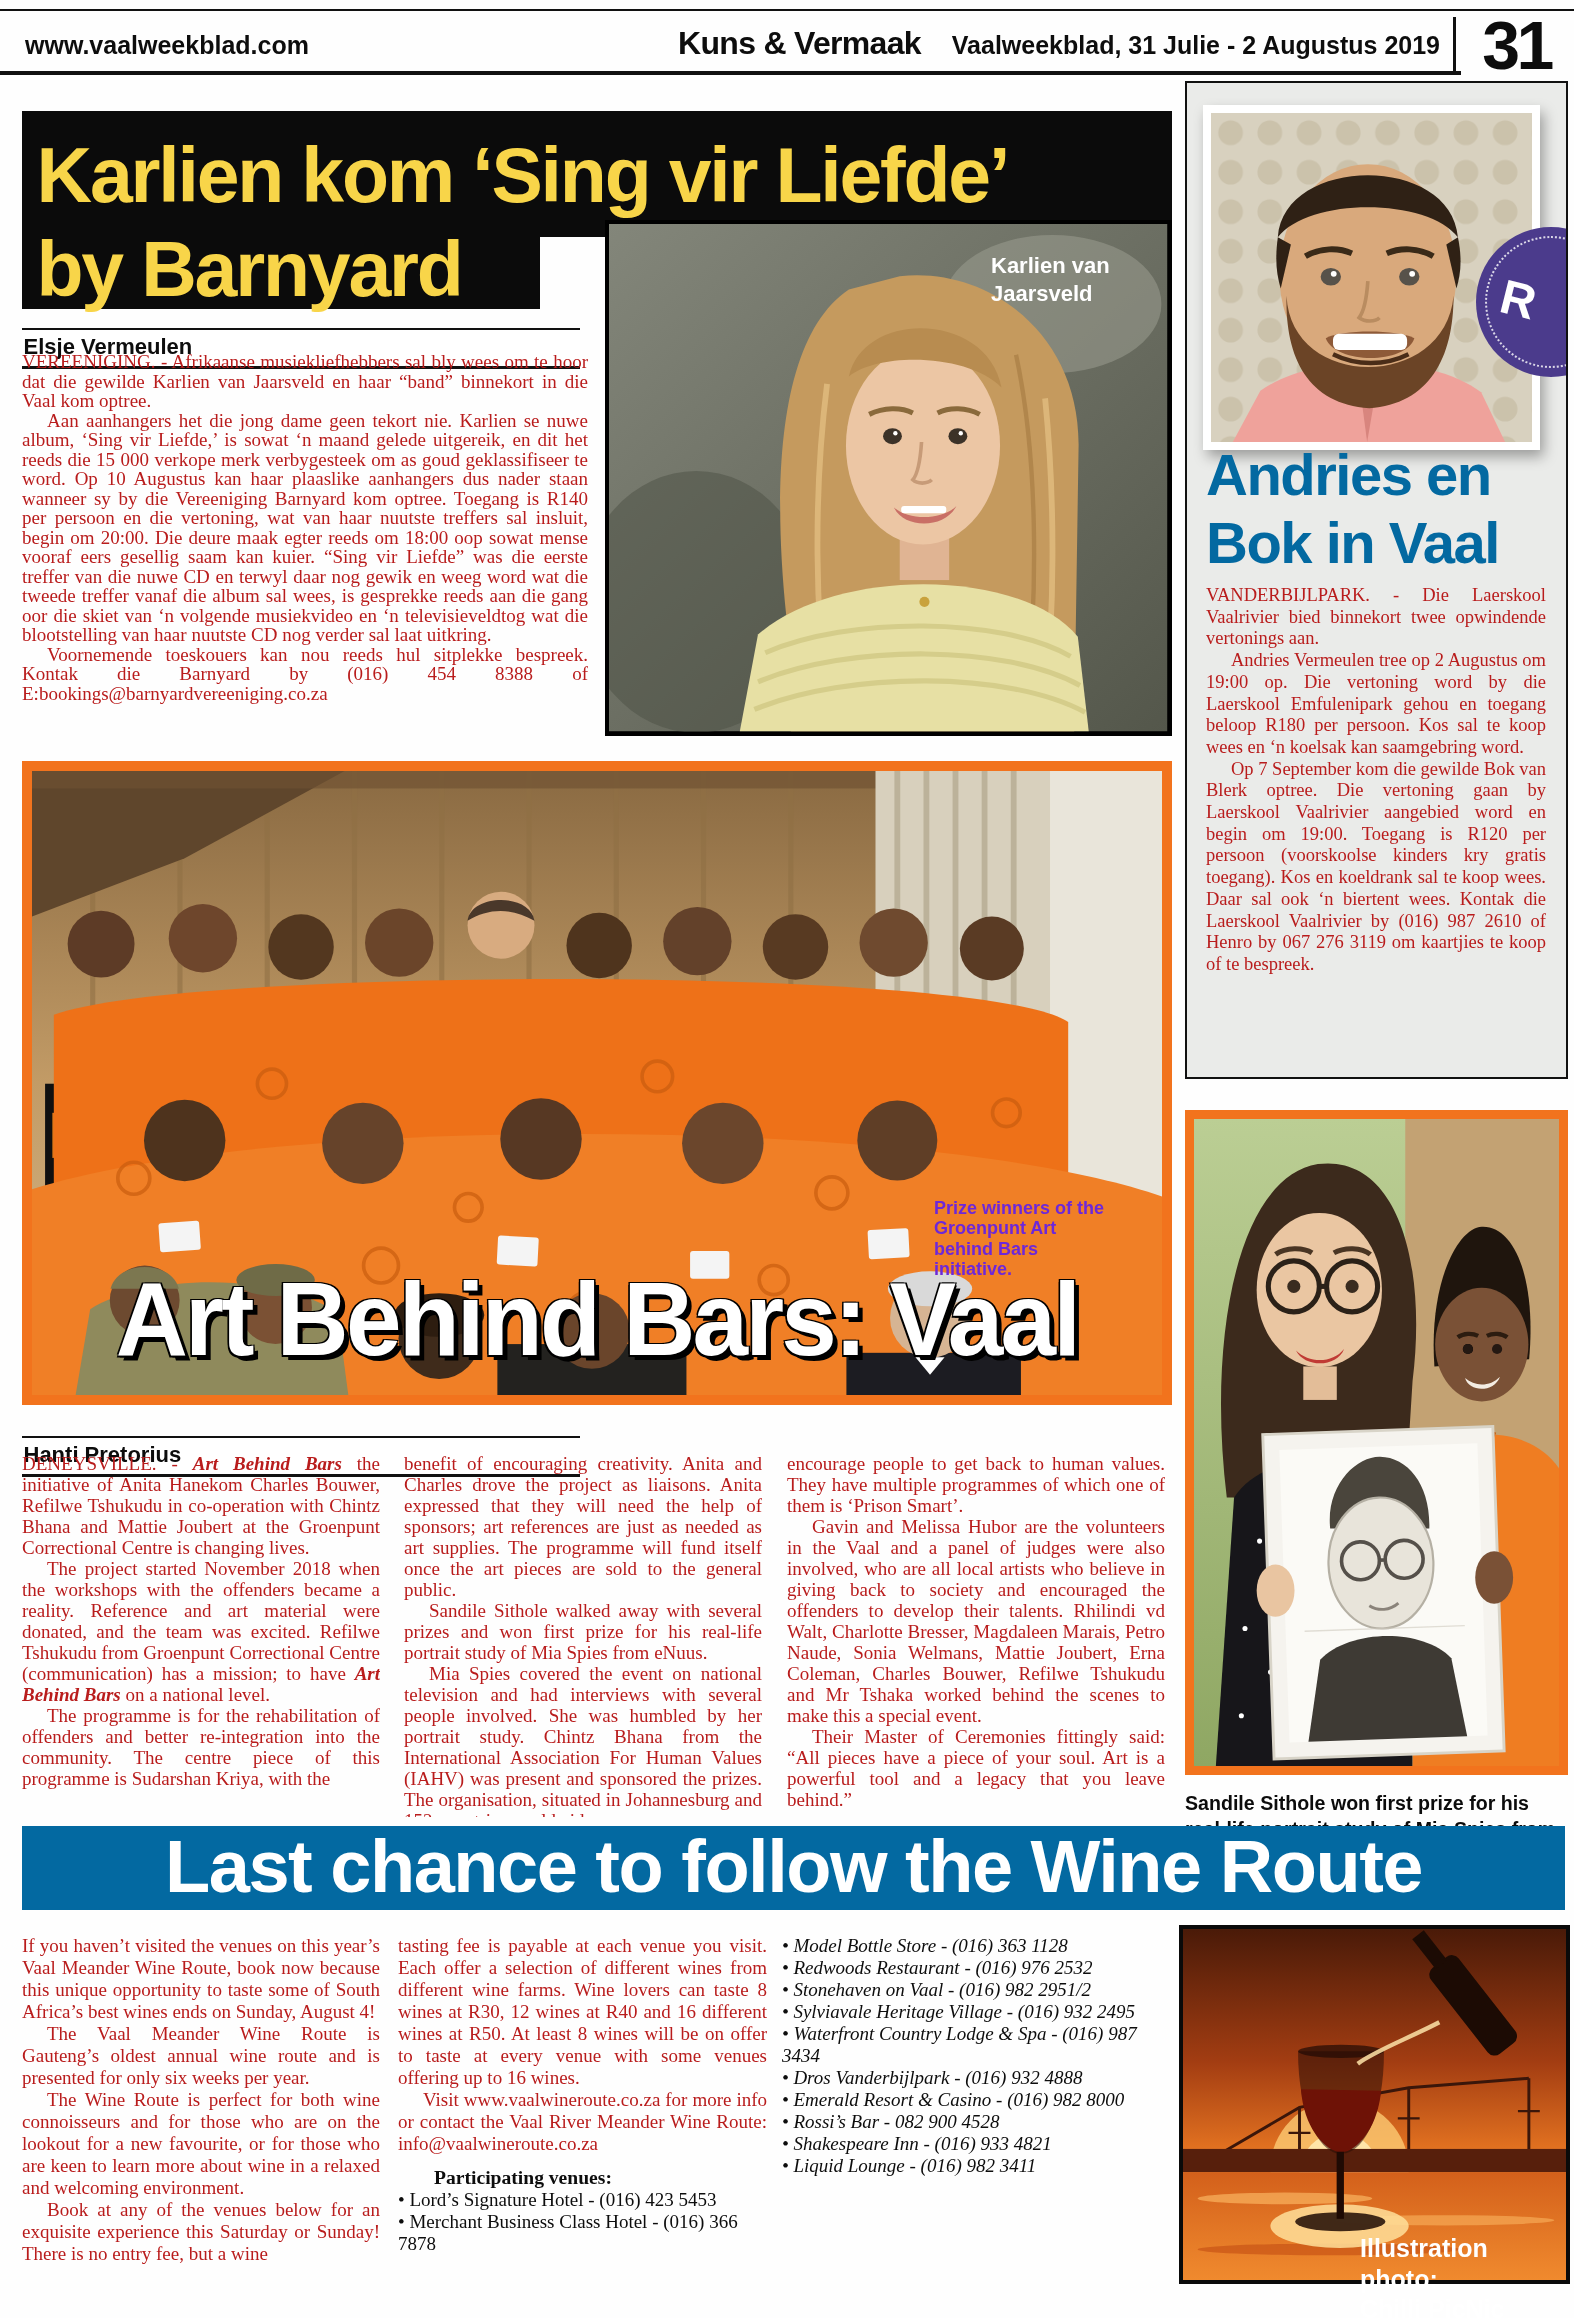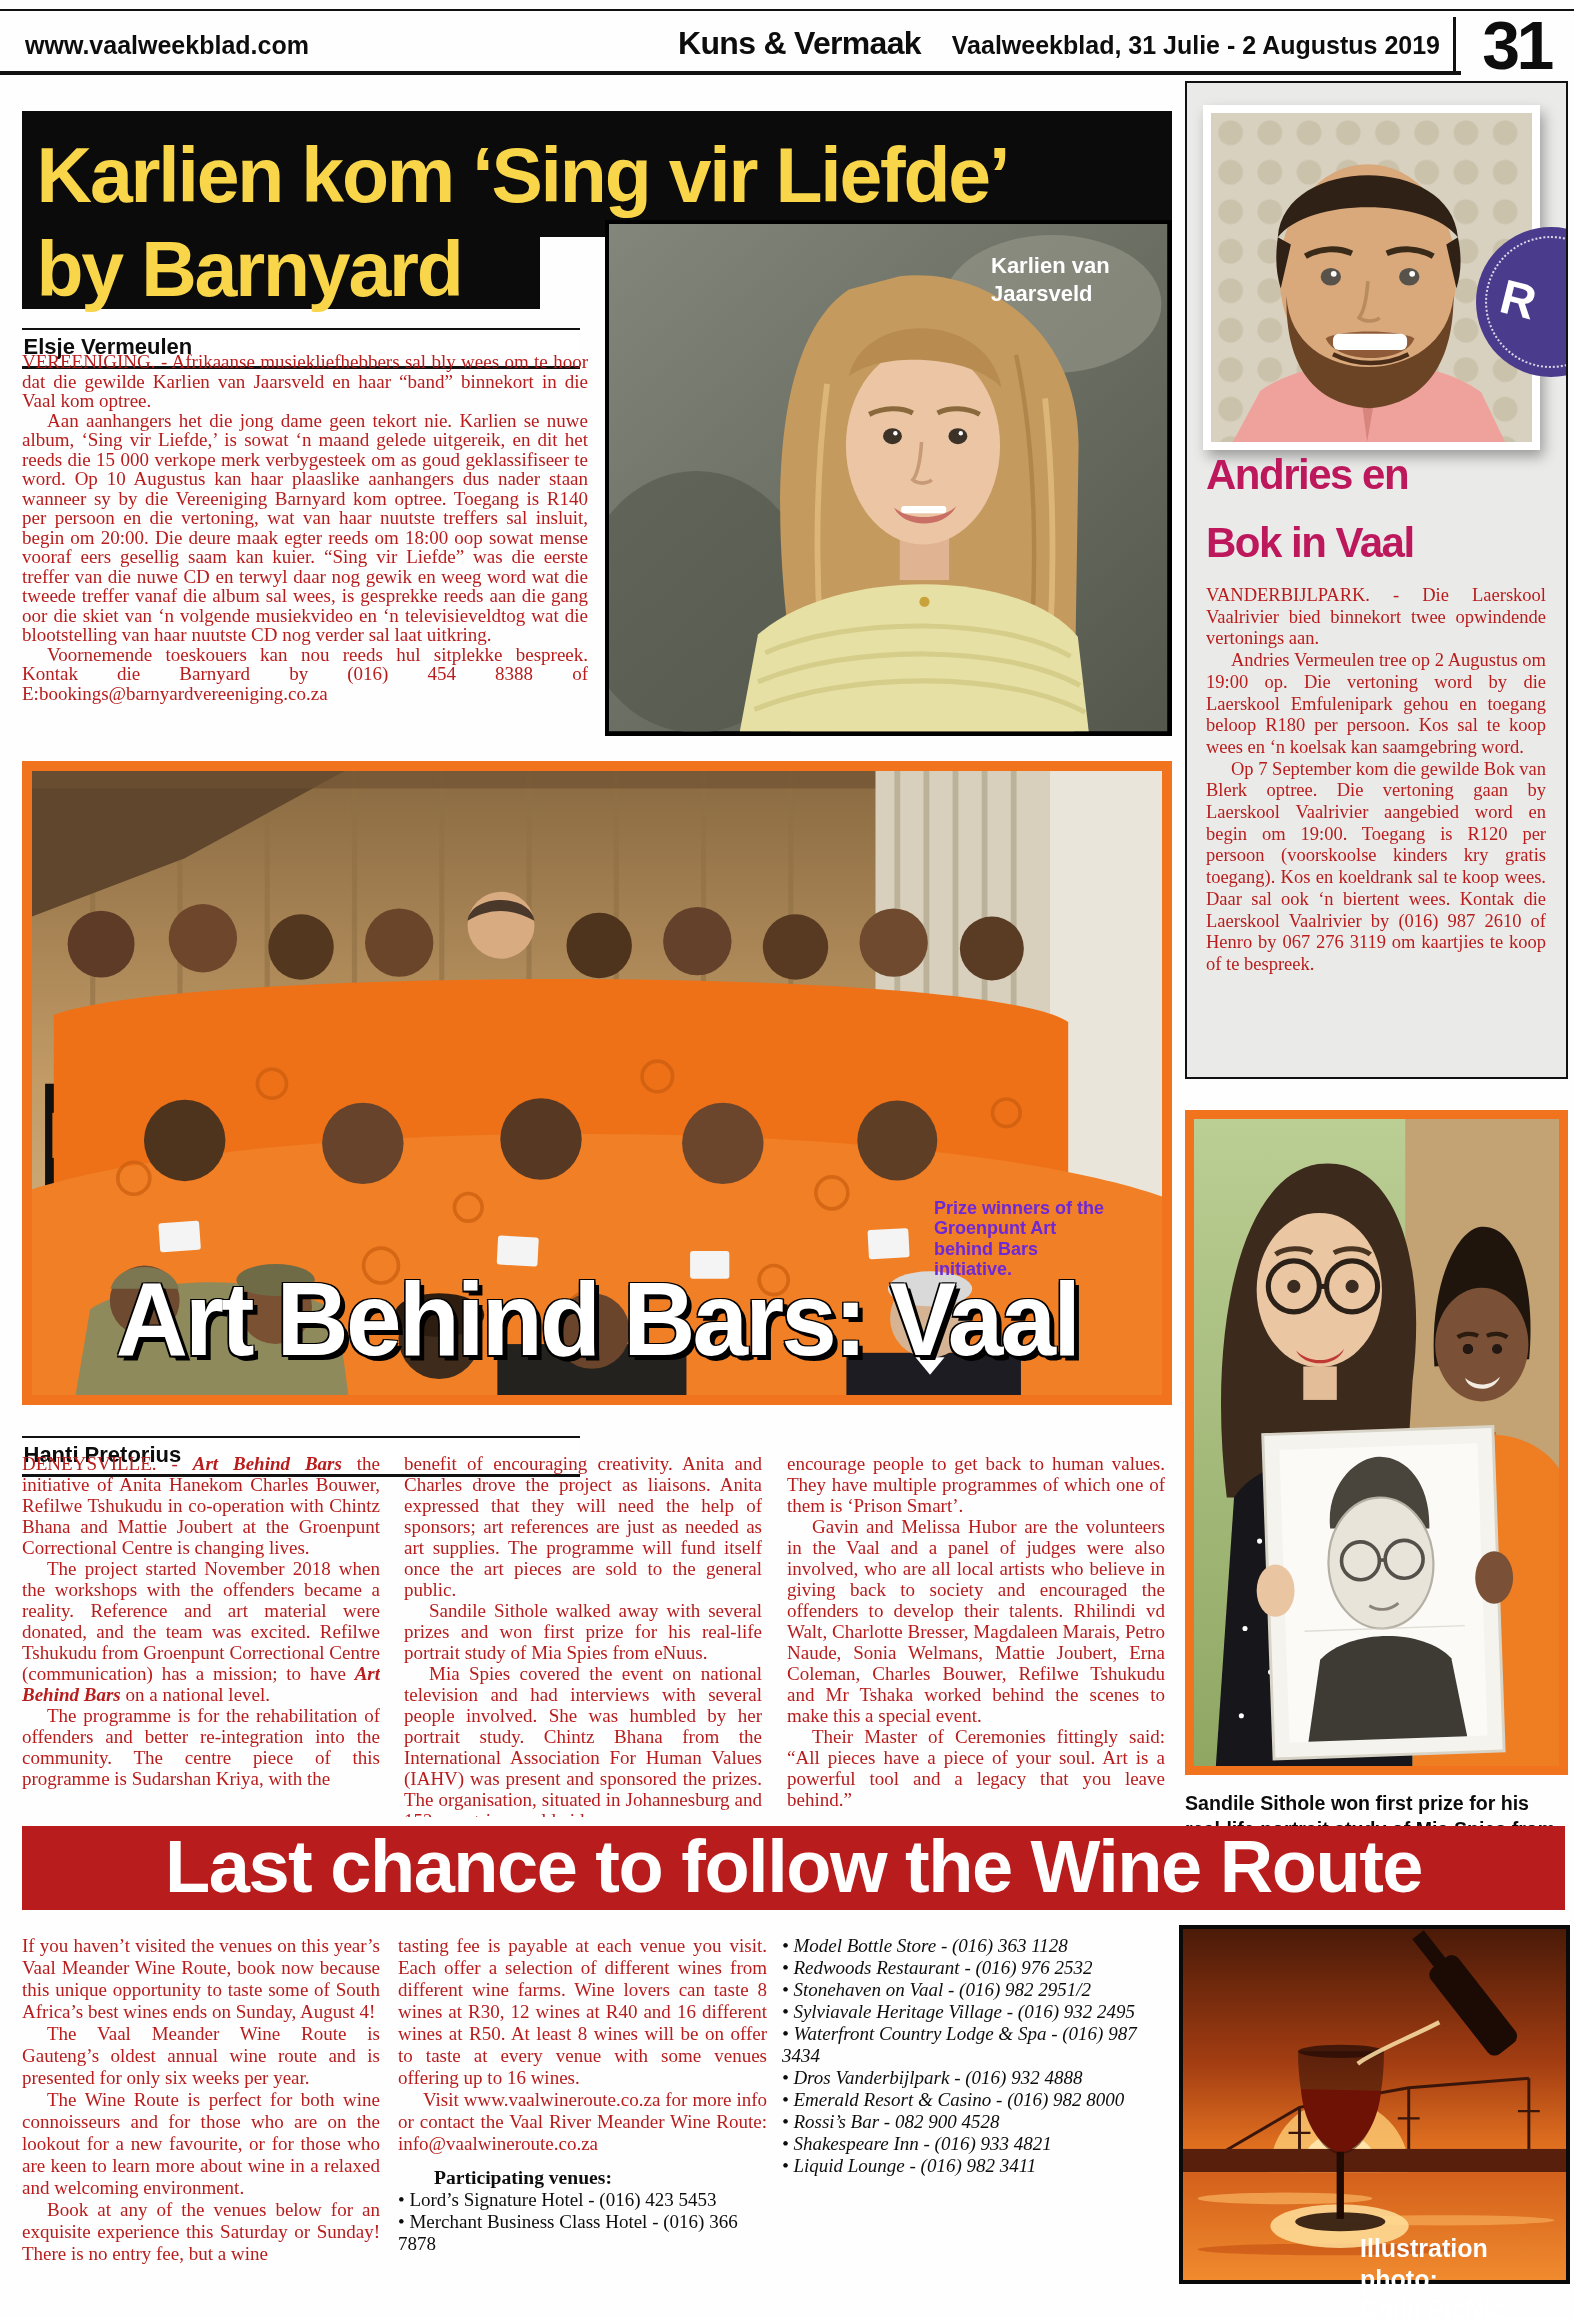--- a/index.html
+++ b/index.html
@@ -34,41 +34,41 @@
   #kar-body{left:22px;top:352px;width:566px;height:390px;font-size:19px;line-height:19.5px;}
   
   #panel{left:1185px;top:81px;width:383px;height:998px;background:#eaebe9;border:2.2px solid #111;
          box-sizing:border-box;overflow:hidden;}
   #panel-frame{left:16px;top:22px;width:337px;height:345px;background:#fff;padding:8px;box-sizing:border-box;
                box-shadow:3.6px 6.5px 13px rgba(0,0,0,0.35);}
   #panel-frame svg{display:block;width:100%;height:100%;}
   #panel-badge{left:289px;top:144px;width:150px;height:150px;border-radius:50%;background:#4b3b8c;}
   #panel-badge .ring{position:absolute;left:8.7px;top:8.7px;right:8.7px;bottom:8.7px;border:2.2px dotted rgba(255,255,255,.8);border-radius:50%;}
   #panel-badge .letter{position:absolute;left:25px;top:45px;color:#fff;font-size:48px;font-weight:bold;transform:rotate(14deg);}
-  #panel-headline{left:19px;top:358px;width:345px;font-size:42px;line-height:68px;font-weight:bold;letter-spacing:-1.5px;color:#be185d;}
+  #panel-headline{left:19px;top:358px;width:345px;font-size:58px;line-height:68px;font-weight:bold;letter-spacing:-1.5px;color:#0369a1;}
   #panel-body{left:19px;top:502px;width:340px;height:481px;font-size:18.5px;line-height:21.7px;}
   
   #group-photo{left:22px;top:761px;width:1150px;height:644px;border:10.2px solid #f2731d;box-sizing:border-box;background:#c49c68;}
   #group-photo svg{display:block;width:100%;height:100%;}
   #group-caption{left:934px;top:1198px;width:174px;color:#6d28d9;font-size:18px;line-height:20.4px;font-weight:bold;}
   #abv-overlay{left:22px;top:1264px;width:1150px;text-align:center;color:#fff;font-size:103px;font-weight:bold;
                letter-spacing:-2.9px;line-height:111px;white-space:nowrap;transform:scaleX(.97);transform-origin:center;
                text-shadow:5.1px 5.1px 0 #000,-1.5px -1.5px 0 #000,1.5px -1.5px 0 #000,-1.5px 1.5px 0 #000,1.5px 1.5px 0 #000;}
   
   #art-byline{left:22px;top:1412px;width:556px;}
   .artcol{top:1453px;height:364px;font-size:19px;line-height:21px;}
   #art-col1{left:22px;width:358px;}
   #art-col2{left:404px;width:358px;}
   #art-col3{left:787px;width:378px;}
   
   #portrait-photo{left:1185px;top:1110px;width:383px;height:665px;border:9.5px solid #f2731d;box-sizing:border-box;}
   #portrait-photo svg{display:block;width:100%;height:100%;}
   #portrait-caption{left:1185px;top:1790px;width:383px;font-size:19.6px;line-height:26px;font-weight:bold;color:#0c0c0c;}
   
-  #wine-banner{left:22px;top:1826px;width:1543px;height:84px;background:#b91c1c;color:#fff;
+  #wine-banner{left:22px;top:1826px;width:1543px;height:84px;background:#0369a1;color:#fff;
                font-size:74px;font-weight:bold;text-align:center;line-height:81px;letter-spacing:-1.5px;white-space:nowrap;}
   .winecol{top:1935px;height:380px;font-size:19px;line-height:22px;}
   #wine-col1{left:22px;width:358px;}
   #wine-col2{left:398px;width:369px;}
   #wine-col3{left:782px;width:384px;}
   #wine-venues-heading{font-weight:bold;margin-top:11.6px;padding-left:36px;font-size:19.6px;}
   #wine-photo{left:1179px;top:1925px;width:391px;height:359px;border:4.4px solid #0a0a0a;box-sizing:border-box;}
   #wine-photo svg{display:block;width:100%;height:100%;}
   #wine-credit{left:177px;top:304px;width:182px;color:#fff;font-size:25px;line-height:30.5px;font-weight:bold;white-space:pre-line;}
 </style>

